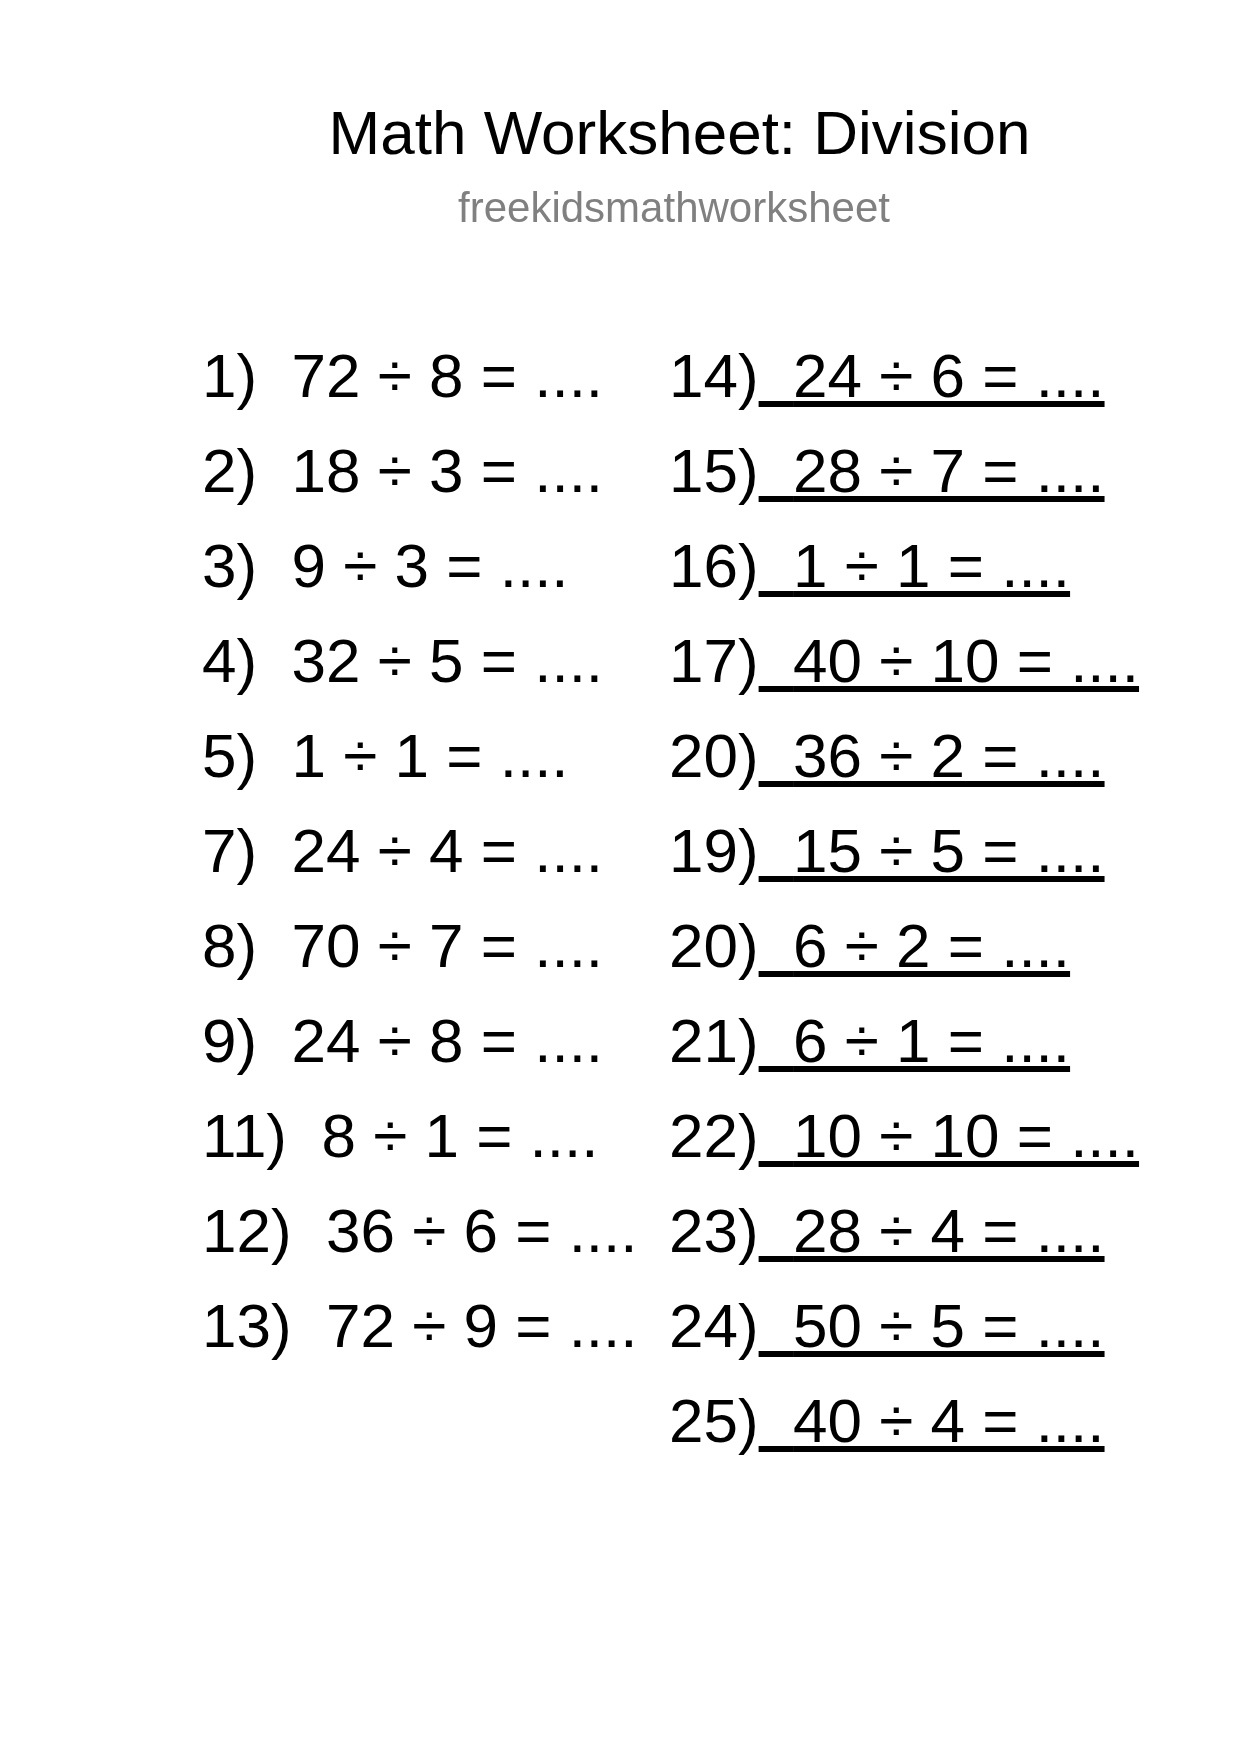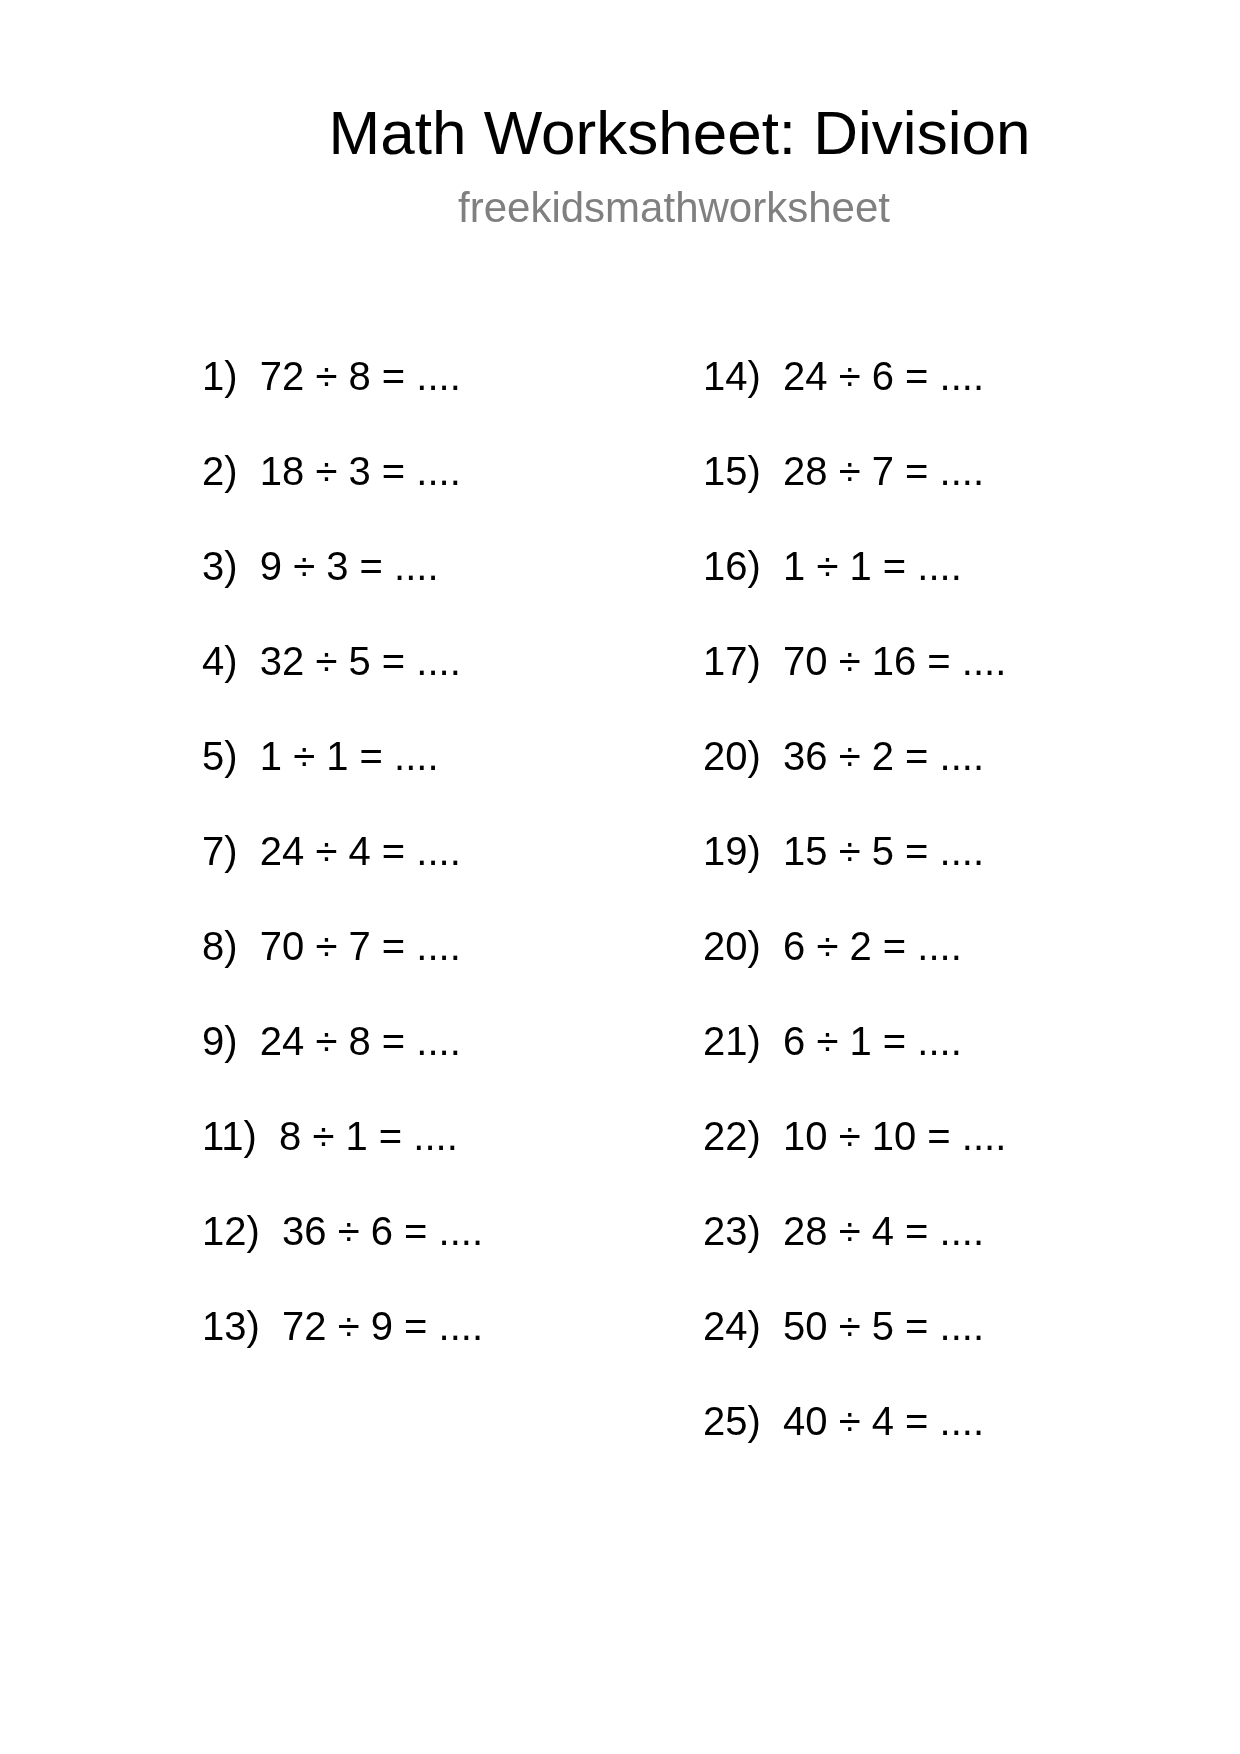--- a/index.html
+++ b/index.html
@@ -4,22 +4,22 @@
 <style>
   html, body { margin: 0; padding: 0; background: #ffffff; }
   body { width: 1240px; height: 1754px; position: relative; overflow: hidden;
          font-family: "Liberation Sans", "DejaVu Sans", sans-serif; color: #000; }
   .title { position: absolute; left: 0; width: 1240px; top: 96px; text-align: center;
            font-size: 62px; line-height: 74px; padding-left: 95px; box-sizing: border-box; margin-left: 12px; }
   .subtitle { position: absolute; left: 0; width: 1240px; top: 183px; text-align: center;
               font-size: 42px; line-height: 50px; color: #808080; padding-left: 108px; box-sizing: border-box; }
   .col { position: absolute; top: 350px; }
   .col.left { left: 202px; }
-  .col.right { left: 703px; }
-  .problem { height: 95px; font-size: 40px; line-height: 52px; white-space: pre; }
+  .col.right { left: 669px; text-decoration: underline; }
+  .problem { height: 95px; font-size: 62px; line-height: 52px; white-space: pre; }
   .num { display: inline-block; }
 </style>
 </head>
 <body>
 
 <div class="title">Math Worksheet: Division</div>
 <div class="subtitle">freekidsmathworksheet</div>
 
 <div class="col left">
   <div class="problem"><span class="num">1)</span>  <span>72 ÷ 8 = ....</span></div>
@@ -32,21 +32,21 @@
   <div class="problem"><span class="num">9)</span>  <span>24 ÷ 8 = ....</span></div>
   <div class="problem"><span class="num">11)</span>  <span>8 ÷ 1 = ....</span></div>
   <div class="problem"><span class="num">12)</span>  <span>36 ÷ 6 = ....</span></div>
   <div class="problem"><span class="num">13)</span>  <span>72 ÷ 9 = ....</span></div>
 </div>
 
 <div class="col right">
   <div class="problem"><span class="num">14)</span>  <span>24 ÷ 6 = ....</span></div>
   <div class="problem"><span class="num">15)</span>  <span>28 ÷ 7 = ....</span></div>
   <div class="problem"><span class="num">16)</span>  <span>1 ÷ 1 = ....</span></div>
-  <div class="problem"><span class="num">17)</span>  <span>70 ÷ 16 = ....</span></div>
+  <div class="problem"><span class="num">17)</span>  <span>40 ÷ 10 = ....</span></div>
   <div class="problem"><span class="num">20)</span>  <span>36 ÷ 2 = ....</span></div>
   <div class="problem"><span class="num">19)</span>  <span>15 ÷ 5 = ....</span></div>
   <div class="problem"><span class="num">20)</span>  <span>6 ÷ 2 = ....</span></div>
   <div class="problem"><span class="num">21)</span>  <span>6 ÷ 1 = ....</span></div>
   <div class="problem"><span class="num">22)</span>  <span>10 ÷ 10 = ....</span></div>
   <div class="problem"><span class="num">23)</span>  <span>28 ÷ 4 = ....</span></div>
   <div class="problem"><span class="num">24)</span>  <span>50 ÷ 5 = ....</span></div>
   <div class="problem"><span class="num">25)</span>  <span>40 ÷ 4 = ....</span></div>
 </div>
 

